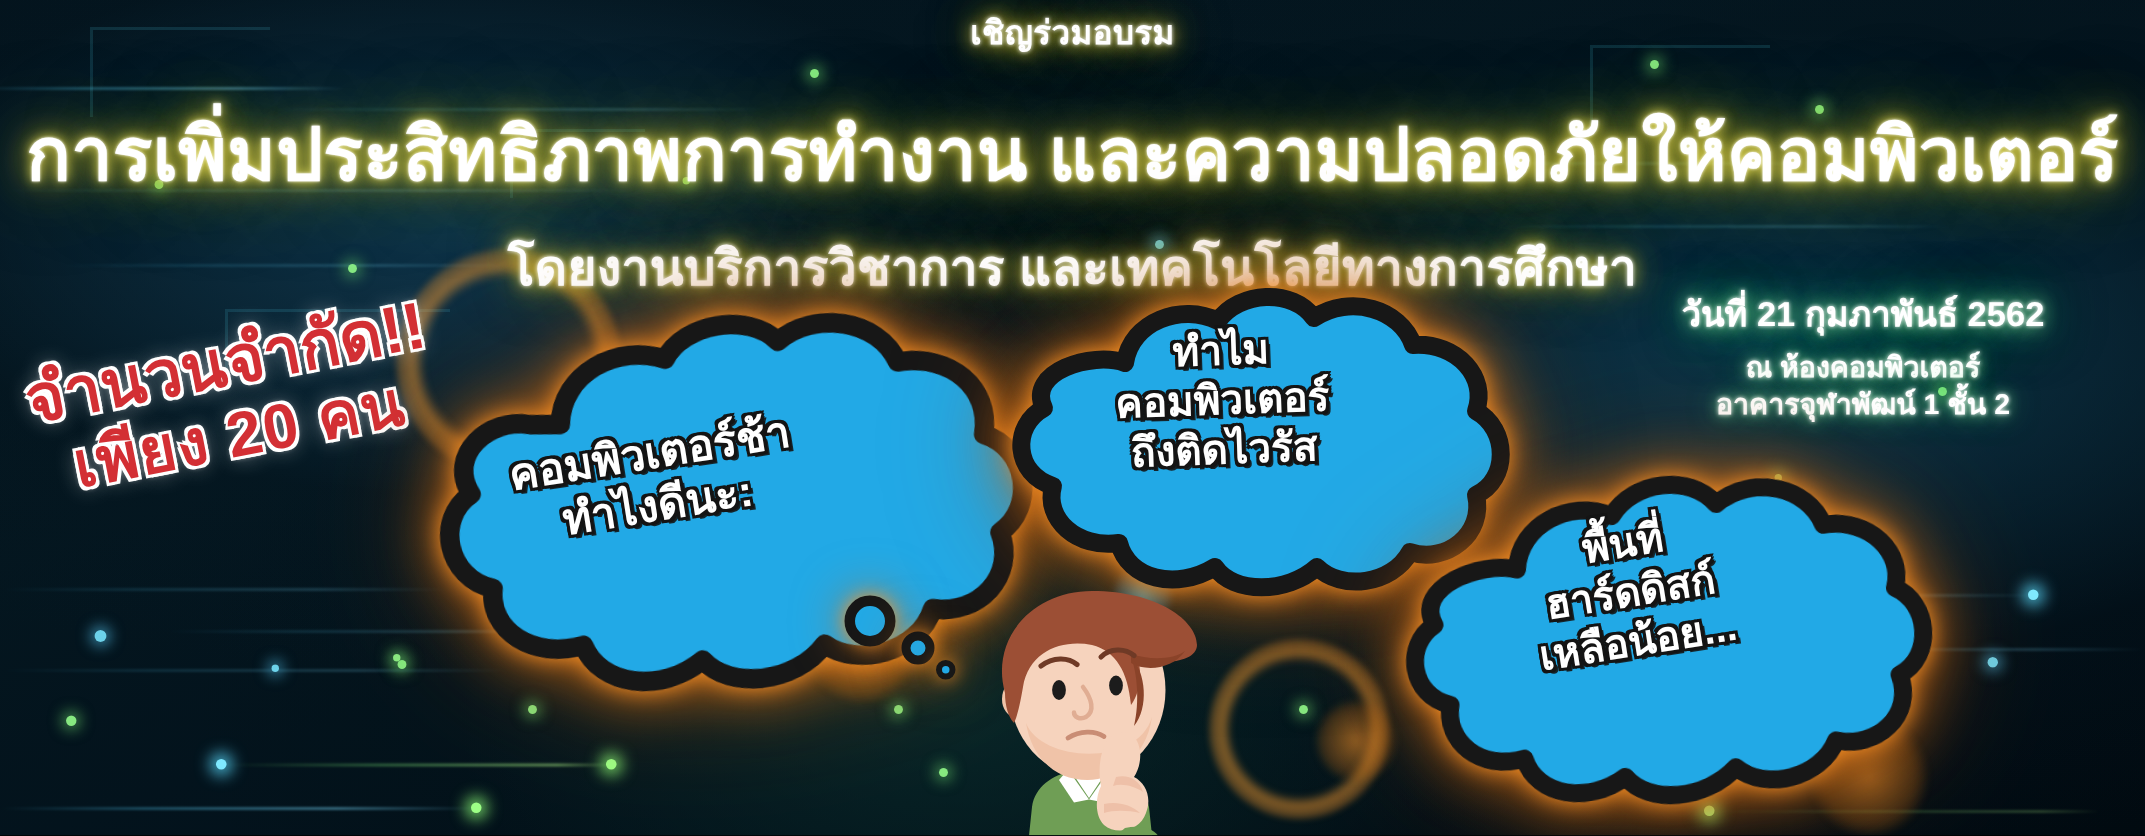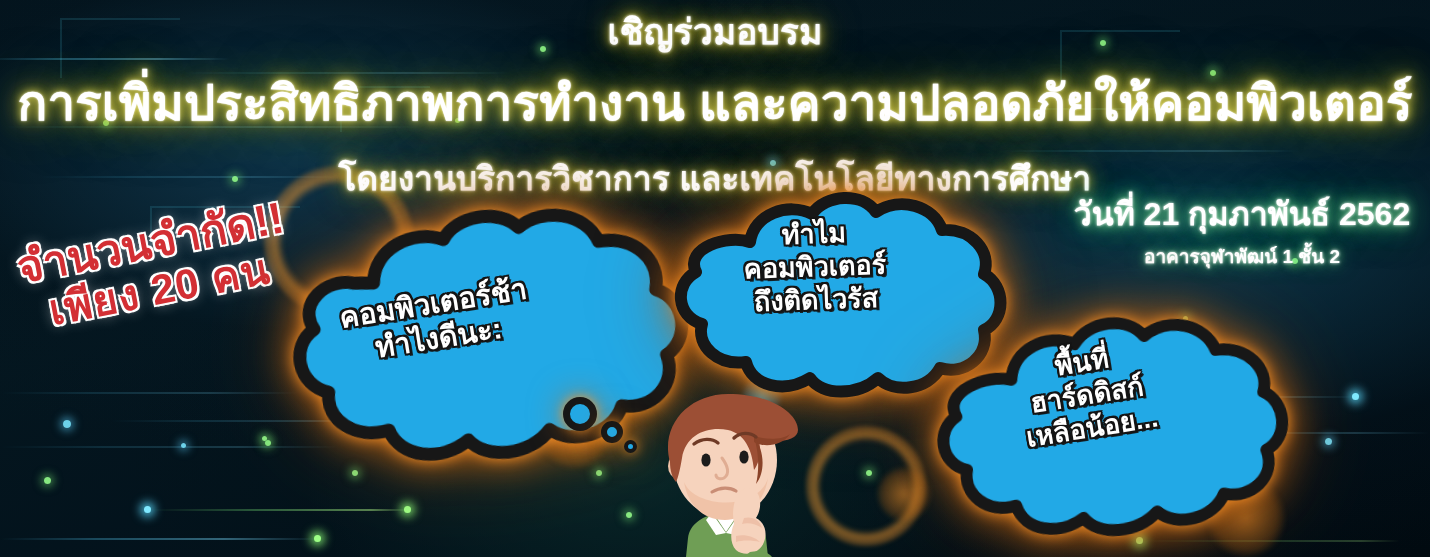--- a/index.html
+++ b/index.html
@@ -52,21 +52,21 @@
   .circuit{
     position:absolute; border-left:2px solid rgba(70,190,220,.16);
     border-top:2px solid rgba(70,190,220,.16);
   }
   
   .glowline{
     position:absolute; text-align:center; color:#ffffff; white-space:nowrap;
     font-weight:bold; letter-spacing:.3px;
   }
   #kicker{
-    left:0; right:0; top:4px; font-size:35px;
+    left:0; right:0; top:4px; font-size:22px;
     text-shadow:
       0 0 3px #fff,
       0 0 10px rgba(226,212,60,.95),
       0 0 22px rgba(190,175,30,.9),
       0 0 40px rgba(150,140,20,.7);
   }
   #main-title{
     left:0; right:0; top:64px; font-size:49px;
     text-shadow:
       0 0 2px #fff,
@@ -82,21 +82,21 @@
       0 0 10px rgba(232,220,70,.95),
       0 0 22px rgba(195,180,35,.85),
       0 0 42px rgba(150,140,20,.6);
   }
   
   #info-block{
     position:absolute; right:8px; top:196px; width:360px;
     text-align:center; color:#fff; font-weight:bold;
   }
   #info-date{
-    font-size:32px; line-height:1.18;
+    font-size:23px; line-height:1.18;
     text-shadow:0 0 3px #fff,0 0 11px rgba(150,255,170,.9),0 0 24px rgba(70,210,120,.8),0 0 44px rgba(30,160,90,.55);
   }
   #info-time{
     font-size:30px; line-height:1.5;
     text-shadow:0 0 3px #fff,0 0 11px rgba(150,255,175,.9),0 0 24px rgba(70,210,120,.8),0 0 44px rgba(30,160,90,.55);
   }
   #info-venue{
     margin-top:10px; font-size:19px; line-height:1.32;
     text-shadow:0 0 3px #fff,0 0 9px rgba(150,255,175,.85),0 0 20px rgba(70,210,120,.7);
   }
@@ -204,20 +204,21 @@
     <div class="bokeh" style="left:1206px; top:478px; width:80px;  height:80px;"></div>
   </div>
 
   <div class="glowline" id="kicker">เชิญร่วมอบรม</div>
   <div class="glowline" id="main-title">การเพิ่มประสิทธิภาพการทำงาน และความปลอดภัยให้คอมพิวเตอร์</div>
   <div class="glowline" id="sub-title">โดยงานบริการวิชาการ และเทคโนโลยีทางการศึกษา</div>
 
   <div id="info-block">
     <div id="info-date">วันที่ 21 กุมภาพันธ์ 2562</div>
     <div id="info-venue">
+      <div>ณ ห้องคอมพิวเตอร์</div>
       <div>อาคารจุฬาพัฒน์ 1 ชั้น 2</div>
     </div>
   </div>
 
   <div id="limited">
     <div class="l1">จำนวนจำกัด!!</div>
     <div class="l2">เพียง 20 คน</div>
   </div>
 
   <div class="bubble" style="left:272px; top:214px; width:420px; height:250px; transform:rotate(-6deg);">

